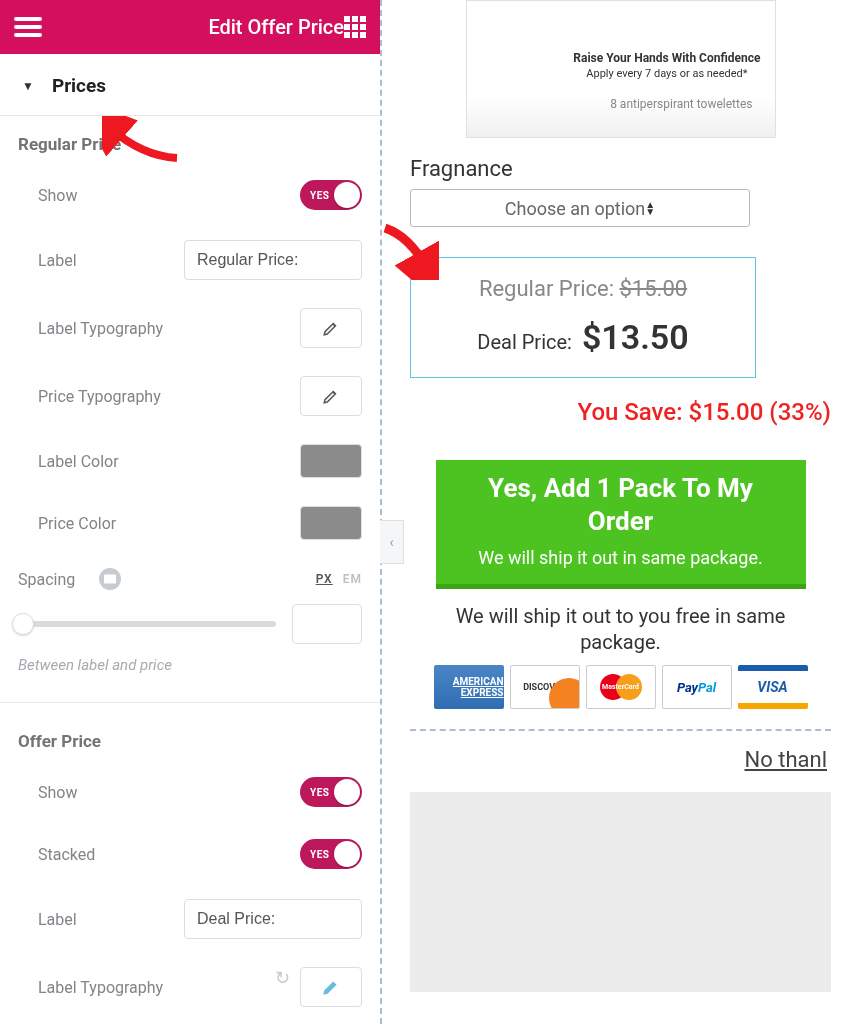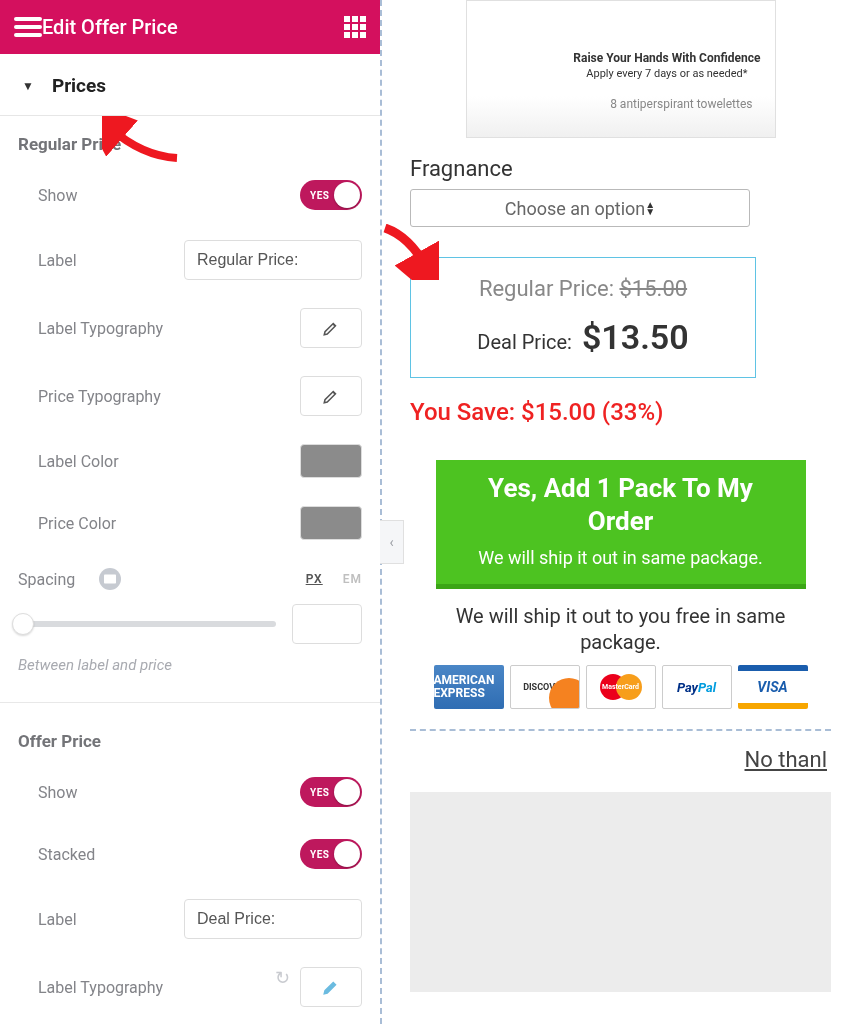--- a/index.html
+++ b/index.html
@@ -6,21 +6,21 @@
   html, body { width: 849px; height: 1024px; font-family: -apple-system, BlinkMacSystemFont, "Segoe UI", Roboto, Arial, sans-serif; overflow: hidden; background: #fff; }
   .app { display: flex; width: 849px; height: 1024px; }
   .sidebar { width: 382px; height: 100%; border-right: 2px dashed #a9bdd6; display: flex; flex-direction: column; background: #fff; }
   .preview { flex: 1; height: 100%; position: relative; background: #fff; }
   .preview-inner { padding: 0 18px 0 28px; }
 
   
   .topbar { height: 54px; background: #d4105e; display: flex; align-items: center; color: #fff; padding: 0 14px; }
   .hamburger { width: 28px; height: 20px; display: flex; flex-direction: column; justify-content: space-between; cursor: pointer; }
   .hamburger span { display: block; height: 4px; background: #fff; border-radius: 2px; }
-  .topbar-title { flex: 1; text-align: left; font-size: 20px; font-weight: 500; }
+  .topbar-title { flex: 1; text-align: right; font-size: 20px; font-weight: 500; }
   .grid-icon { width: 22px; height: 22px; display: grid; grid-template-columns: repeat(3,1fr); grid-template-rows: repeat(3,1fr); gap: 2px; cursor: pointer; }
   .grid-icon span { background: #fff; }
 
   
   .accordion-hdr { padding: 20px 18px 18px 22px; display: flex; align-items: center; border-bottom: 1px solid #e6e6e6; position: relative; }
   .accordion-hdr .chev { font-size: 12px; color: #333; margin-right: 18px; }
   .accordion-hdr .title { font-size: 19px; font-weight: 700; color: #222; }
 
   .panel-body { padding: 18px 18px 40px 18px; overflow-y: auto; flex: 1; }
   .group-title { font-weight: 700; color: #737478; font-size: 17px; margin-bottom: 24px; }
@@ -39,21 +39,21 @@
   .icon-btn { width: 62px; height: 40px; border: 1px solid #ddd; border-radius: 4px; background: #fff; display: flex; align-items: center; justify-content: center; cursor: pointer; }
   .icon-btn svg { width: 18px; height: 18px; }
   .icon-btn.accent svg { stroke: #6bbbe0; fill: #6bbbe0; }
 
   .color-swatch { width: 62px; height: 34px; border: 1px solid #ddd; border-radius: 4px; cursor: pointer; }
 
   .spacing-row { display: flex; align-items: center; margin-bottom: 14px; }
   .spacing-row .lbl { color: #838489; font-size: 16px; display: flex; align-items: center; gap: 24px; flex: 1; }
   .resp-icon { width: 22px; height: 22px; border-radius: 50%; background: #c6cad1; display: flex; align-items: center; justify-content: center; }
   .resp-icon svg { width: 12px; height: 10px; fill: #fff; }
-  .units { font-size: 12px; font-weight: 600; letter-spacing: 1px; display: flex; gap: 20px; }
+  .units { font-size: 12px; font-weight: 600; letter-spacing: 1px; display: flex; gap: 10px; }
   .units .active { text-decoration: underline; color: #555; }
   .units .inactive { color: #bfbfbf; }
 
   .slider-row { display: flex; align-items: center; gap: 16px; margin-bottom: 12px; }
   .slider-track { flex: 1; height: 6px; background: #d9dbde; border-radius: 3px; position: relative; }
   .slider-thumb { position: absolute; left: 0; top: 50%; transform: translate(-6px,-50%); width: 22px; height: 22px; border-radius: 50%; background: #fff; border: 1px solid #ddd; box-shadow: 0 1px 2px rgba(0,0,0,.15); }
   .num-input { width: 70px; height: 40px; border: 1px solid #ddd; border-radius: 4px; }
   .help-txt { font-style: italic; color: #a8aab0; font-size: 15px; margin-top: 8px; }
 
   .divider { height: 1px; background: #e8e8e8; margin: 28px -18px 28px -18px; }
@@ -78,31 +78,31 @@
   .select { width: 340px; height: 38px; border: 1px solid #b9b9b9; border-radius: 3px; padding: 0 10px; display: flex; align-items: center; justify-content: center; color: #666; font-size: 18px; cursor: pointer; }
   .select .arrows { display: flex; flex-direction: column; line-height: 7px; font-size: 10px; color: #333; }
 
   .price-box { width: 346px; border: 1px solid #5fc3e4; margin-top: 30px; padding: 18px 12px 20px 12px; text-align: center; }
   .reg-price { color: #888; font-size: 22px; }
   .reg-price .amt { text-decoration: line-through; }
   .deal-price { margin-top: 16px; color: #333; }
   .deal-price .plabel { font-size: 20px; }
   .deal-price .pamt { font-size: 34px; font-weight: 600; margin-left: 6px; }
 
-  .save-line { color: #ef2222; font-size: 24px; text-align: left; margin-top: 20px; font-weight: 500; }
+  .save-line { color: #ef2222; font-size: 24px; text-align: right; margin-top: 20px; font-weight: 500; }
 
   .cta-btn { width: 370px; margin: 34px auto 0 auto; background: #4dc321; border-bottom: 5px solid #3ba516; padding: 12px 18px 16px 18px; text-align: center; cursor: pointer; }
   .cta-title { color: #fff; font-size: 26px; font-weight: 700; line-height: 1.25; }
   .cta-sub { color: #fff; font-size: 18px; margin-top: 10px; }
 
   .ship-note { text-align: center; font-size: 20px; color: #333; margin-top: 14px; padding: 0 10px; line-height: 1.3; }
 
   .cards { display: flex; gap: 6px; justify-content: center; margin-top: 10px; }
   .card { width: 70px; height: 44px; border-radius: 2px; display: flex; align-items: center; justify-content: center; font-size: 10px; font-weight: 700; color: #fff; position: relative; overflow: hidden; }
-  .card.amex { background: linear-gradient(#4a86c6,#2f6db3); font-size: 12px; text-align:left; line-height:1.1; }
+  .card.amex { background: linear-gradient(#4a86c6,#2f6db3); font-size: 10px; text-align:right; line-height:1.1;text-decoration:underline; }
   .card.discover { background: #fff; border: 1px solid #ccc; color: #333; font-size: 9px; }
   .card.discover::after { content:""; position:absolute; right:-10px; bottom:-10px; width:40px; height:40px; background:#f58220; border-radius:50%; }
   .card.mc { background: #fff; border: 1px solid #ccc; }
   .card.mc .circ { width:26px; height:26px; border-radius:50%; }
   .card.mc .c1 { background:#eb001b; margin-right:-10px; }
   .card.mc .c2 { background:#f79e1b; }
   .card.mc .txt { position:absolute; font-size:7px; color:#fff; }
   .card.paypal { background:#fff; border:1px solid #ccc; color:#003087; font-style:italic; font-size:13px; }
   .card.paypal span:last-child { color:#009cde; }
   .card.visa { background:#fff; border-top:6px solid #1a5dad; border-bottom:6px solid #f7a600; color:#1a5dad; font-size:14px; font-style:italic; }

